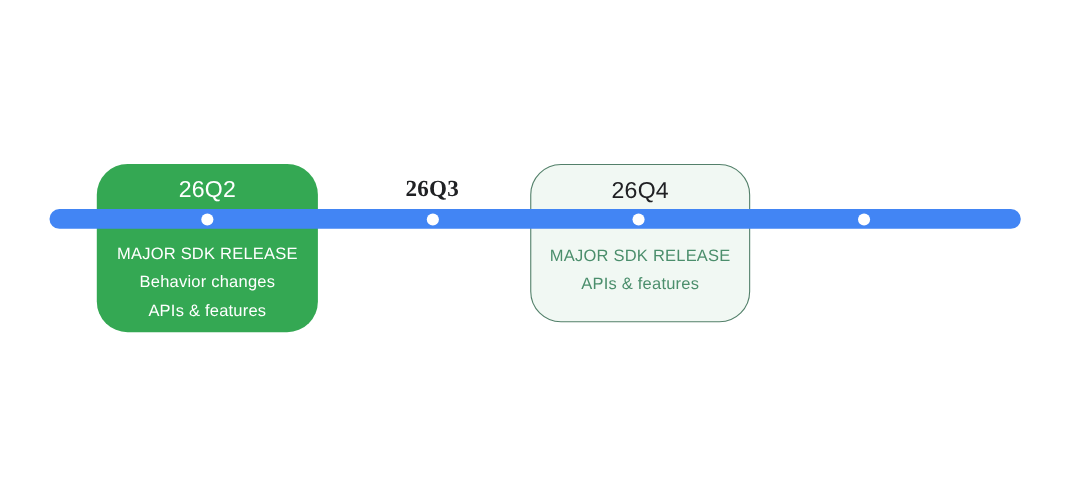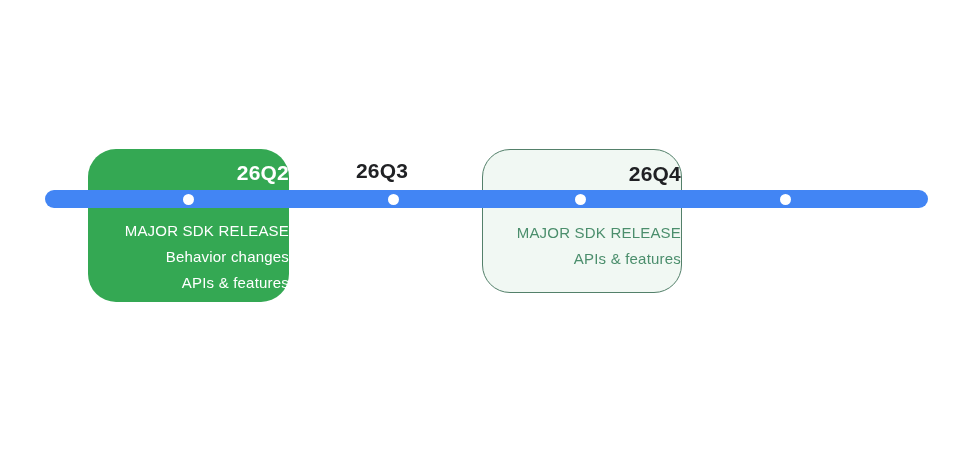--- a/index.html
+++ b/index.html
@@ -58,39 +58,39 @@
     left: 482px;
     width: 200px;
     height: 144px;
     background: var(--light-card-bg, #f1f8f3);
     border: 1.5px solid var(--light-card-border, #53806a);
   }
   .card-title {
     position: absolute;
     left: 0;
     right: 0;
-    text-align: right;
+    text-align: center;
     font-size: 21px;
-    font-weight: 700;
+    font-weight: 400;
     line-height: 24px;
     letter-spacing: 0.2px;
   }
   .card-filled .card-title {
     top: 12px;
     color: var(--text-white, #ffffff);
   }
   .card-outlined .card-title {
     top: 12px;
     color: var(--text-dark, #202124);
   }
   .detail {
     position: absolute;
     left: 0;
     right: 0;
-    text-align: right;
+    text-align: center;
     font-size: 15px;
     font-weight: 400;
     line-height: 19px;
     letter-spacing: 0.2px;
   }
   .card-filled .detail { color: var(--text-white, #ffffff); }
   .card-outlined .detail { color: var(--detail-green, #4b8e6c); }
   .d-row1 { top: 72px; }
   .d-row2 { top: 98px; }
   .d-row3 { top: 124px; }
@@ -101,21 +101,21 @@
     position: absolute;
     top: 159px;
     width: 110px;
     text-align: center;
     font-size: 21px;
     font-weight: 700;
     letter-spacing: 0.2px;
     color: var(--text-dark, #202124);
     z-index: 2;
   }
-  .label-26q3 { left: 327px; }
+  .label-26q3 { left: 338px; font-family: Liberation Serif, serif; }
   .label-27q1 { left: 730px; }
 </style>
 </head>
 <body>
 
 <div id="canvas">
 
   <div class="card card-filled">
     <div class="card-title">26Q2</div>
     <div class="detail d-row1">MAJOR SDK RELEASE</div>

